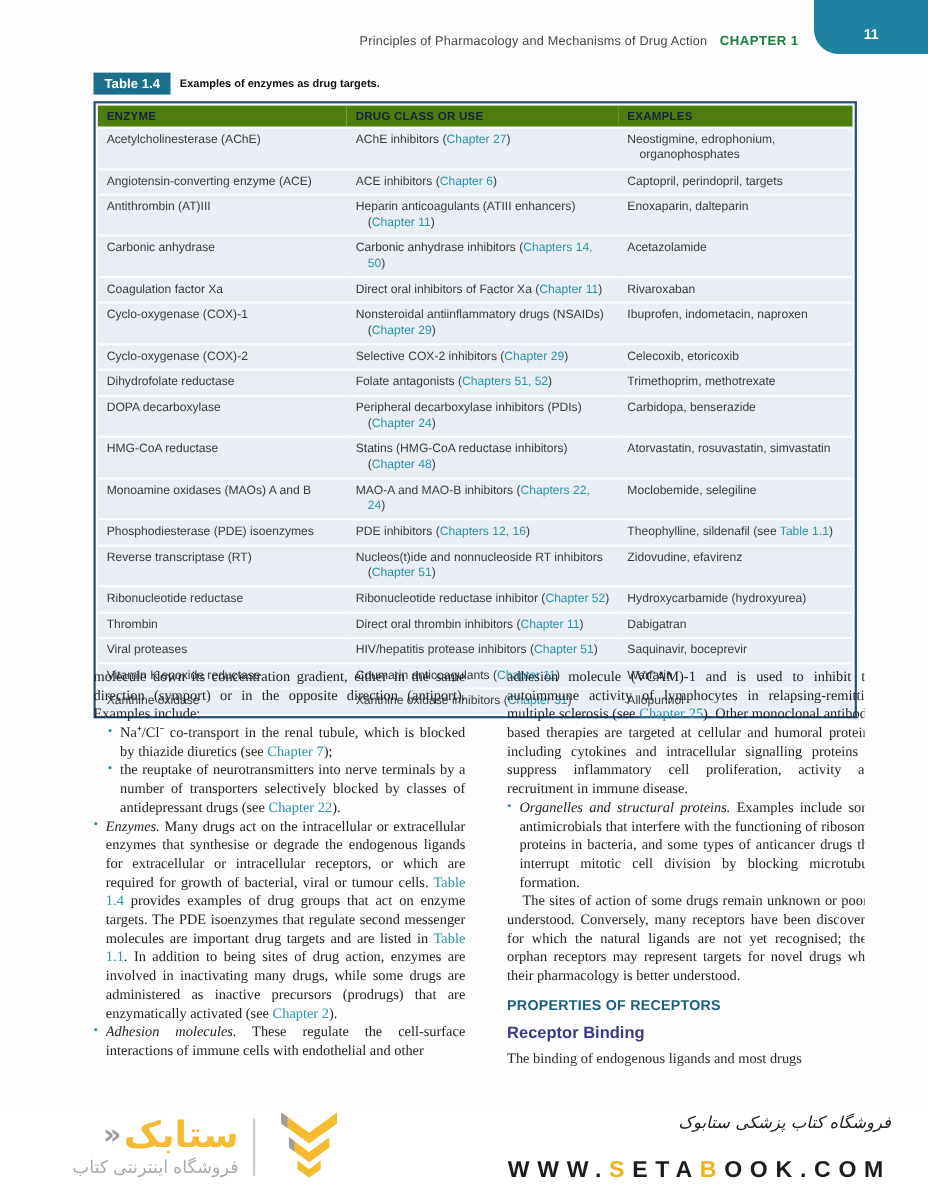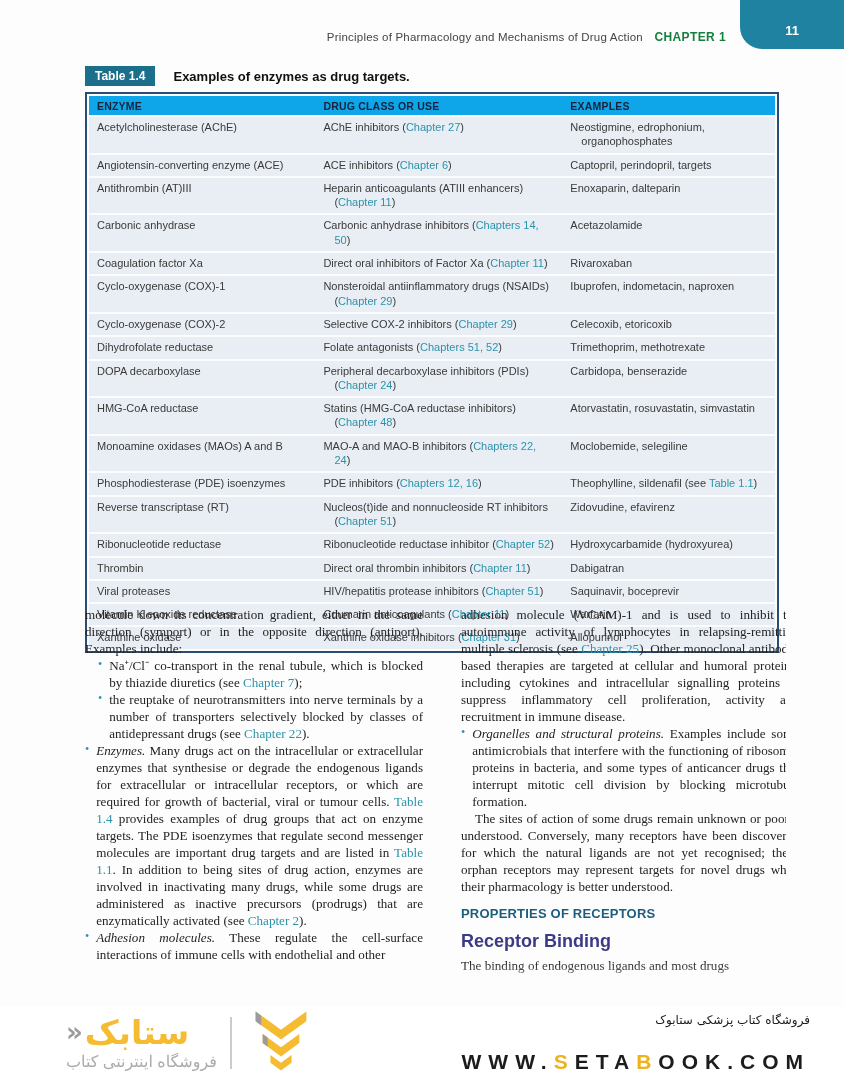--- a/index.html
+++ b/index.html
@@ -11,24 +11,24 @@
     font-size:11.5px;color:#454545;letter-spacing:.2px;}
   .chapter-label{color:#15803d;font-weight:bold;font-size:12px;margin-left:8px;letter-spacing:.4px;}
   .page-tab{position:absolute;top:0;right:0;width:104px;height:49px;background:#1f82a0;
     border-bottom-left-radius:22px;color:#fff;font-weight:bold;font-size:13px;
     display:flex;align-items:center;justify-content:center;padding-top:12px;box-sizing:border-box;}
 
   
   .table-section{position:absolute;top:66px;left:85px;width:694px;}
   .table-caption-row{display:flex;align-items:center;margin-bottom:6px;}
   .table-label{background:#1b6f8a;color:#fff;font-weight:bold;font-size:12px;padding:3px 10px;}
-  .table-caption{font-weight:bold;font-size:13px;color:#101010;margin-left:18px;}
+  .table-caption{font-weight:bold;font-size:10px;color:#101010;margin-left:8px;}
   .table-frame{border:2px solid #2a4d74;background:#fbfcfd;padding:2px;}
   table.enzyme{width:100%;border-collapse:collapse;font-size:11px;color:#3a3a3a;}
-  table.enzyme thead th{background:#0ea5e9;text-align:left;font-size:10.5px;color:#17233d;
+  table.enzyme thead th{background:#4d7c0f;text-align:left;font-size:10.5px;color:#17233d;
     padding:4px 8px 3px;border-bottom:1px solid #8fa1b0;letter-spacing:.2px;}
   table.enzyme tbody td{background:#e9edf4;vertical-align:top;padding:3px 8px 4px;
     border-top:2px solid #fbfcfd;border-bottom:1px solid #9fb0bf;line-height:1.3;}
   table.enzyme tbody tr:last-child td{border-bottom:none;}
   .cellwrap{padding-left:11px;text-indent:-11px;}
   .link{color:#2a93ab;}
 
   
   .body-columns{position:absolute;top:606px;left:85px;width:701px;height:404px;display:flex;gap:38px;
     font-family:"Liberation Serif",serif;font-size:13.1px;line-height:1.3;color:#232323;
@@ -36,36 +36,36 @@
   .col{width:338px;flex:none;}
   .para{margin:0;}
   .para.indent{text-indent:14px;}
   .bullet-item{display:flex;}
   .bullet-item.sub{padding-left:13px;}
   .bullet-item .bullet{color:#2a93ab;flex:none;margin-right:7px;font-size:12px;}
   .bullet-item .btext{flex:1;}
   .lead{font-style:italic;}
   .h1{font-family:"Liberation Sans",sans-serif;font-weight:bold;color:#1b5e7d;font-size:13px;
     margin:11px 0 7px;text-align:left;letter-spacing:.2px;}
-  .h2{font-family:"Liberation Sans",sans-serif;font-weight:bold;color:#3a3a85;font-size:18px;
+  .h2{font-family:"Liberation Sans",sans-serif;font-weight:bold;color:#3a3a85;font-size:15px;
     margin:0 0 3px;text-align:left;}
   .fade{position:absolute;left:0;right:0;top:962px;height:52px;
     background:linear-gradient(to bottom,rgba(253,253,253,0),#fdfdfd 78%);pointer-events:none;}
 
   
   .footer{position:absolute;left:0;right:0;top:1006px;height:74px;display:flex;align-items:center;
     justify-content:space-between;padding:0 34px 0 66px;box-sizing:border-box;background:#fff;}
   .logo{display:flex;align-items:center;gap:13px;}
-  .wordmark-block{text-align:left;}
+  .wordmark-block{text-align:right;}
   .wordmark{font-family:"DejaVu Sans",sans-serif;font-size:33px;font-weight:bold;color:#f5bc32;line-height:1;}
   .wordmark .mark{color:#9b9b9b;font-size:26px;vertical-align:3px;margin-right:2px;}
   .tagline{font-family:Liberation Sans, sans-serif;color:#ababab;font-size:16px;margin-top:3px;}
   .divider{width:2px;height:52px;background:#cccccc;}
   .right-footer{text-align:right;}
-  .store-line{font-family:"DejaVu Sans",sans-serif;font-size:12px;color:#1c1c1c;margin-bottom:23px;}
+  .store-line{font-family:"DejaVu Sans",sans-serif;font-size:15px;color:#1c1c1c;margin-bottom:23px;font-style:italic;}
   .website{font-weight:bold;font-size:21px;letter-spacing:7px;color:#1c1c1c;white-space:nowrap;}
   .website .accent{color:#f0b11e;}
 </style>
 </head>
 <body>
 
 <div class="page">
 
   <div class="running-head">
     <span>Principles of Pharmacology and Mechanisms of Drug Action</span>

